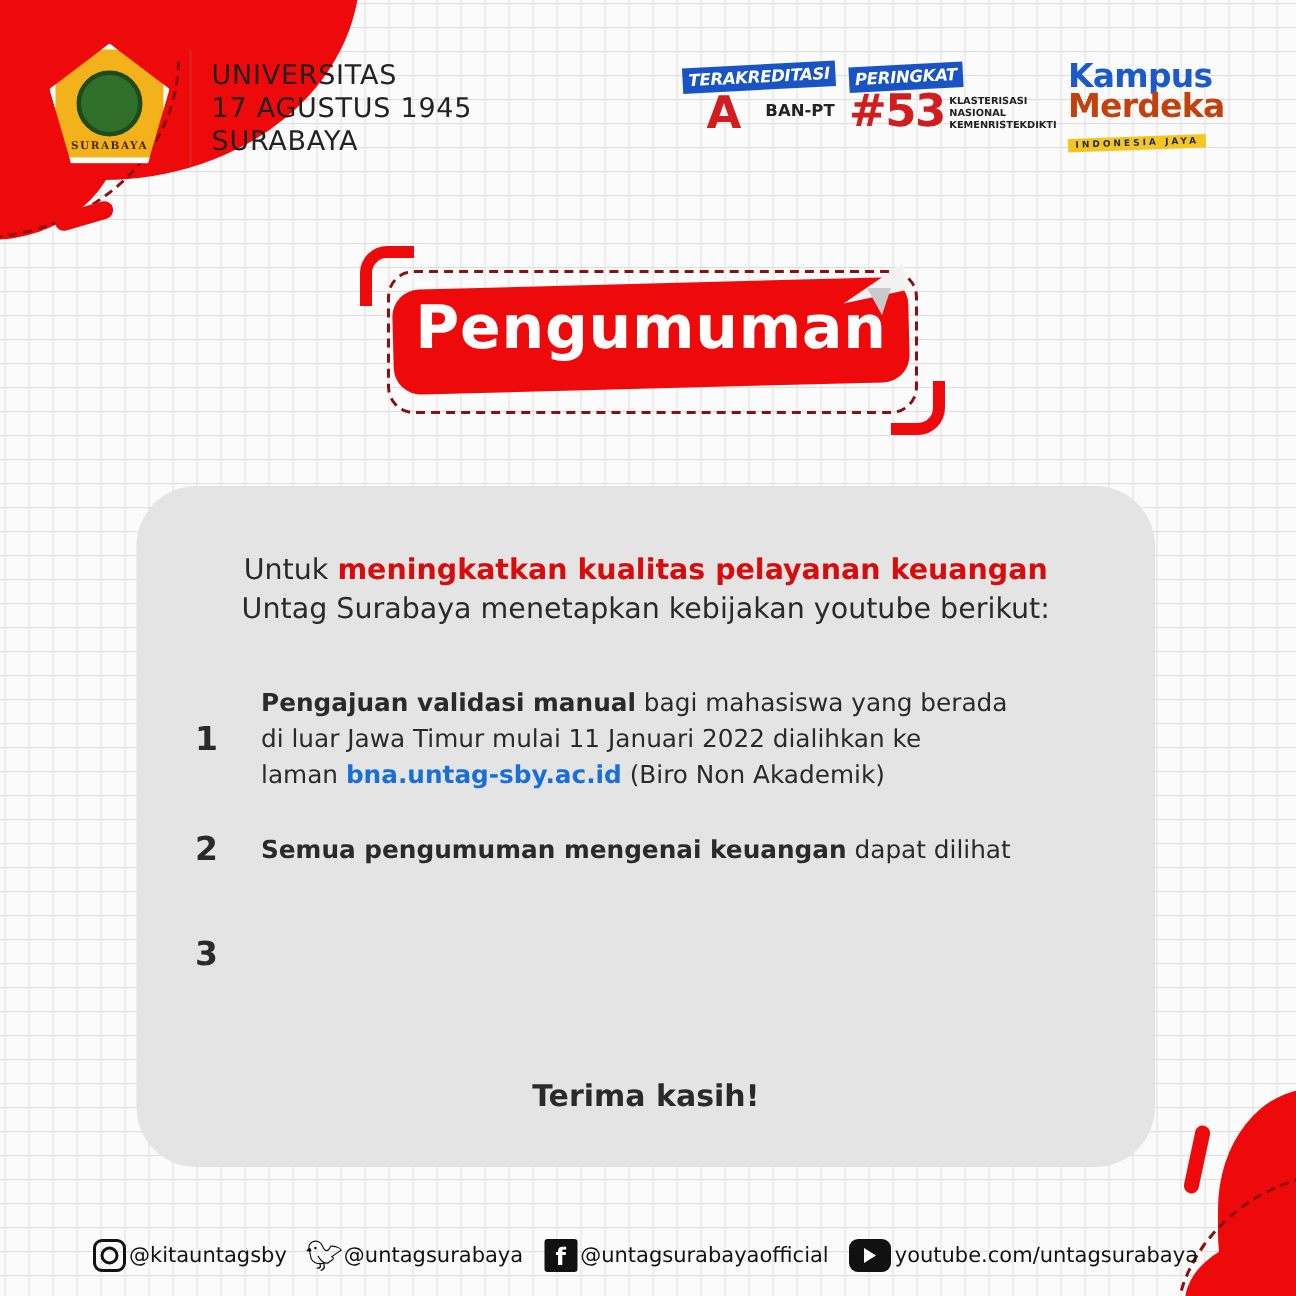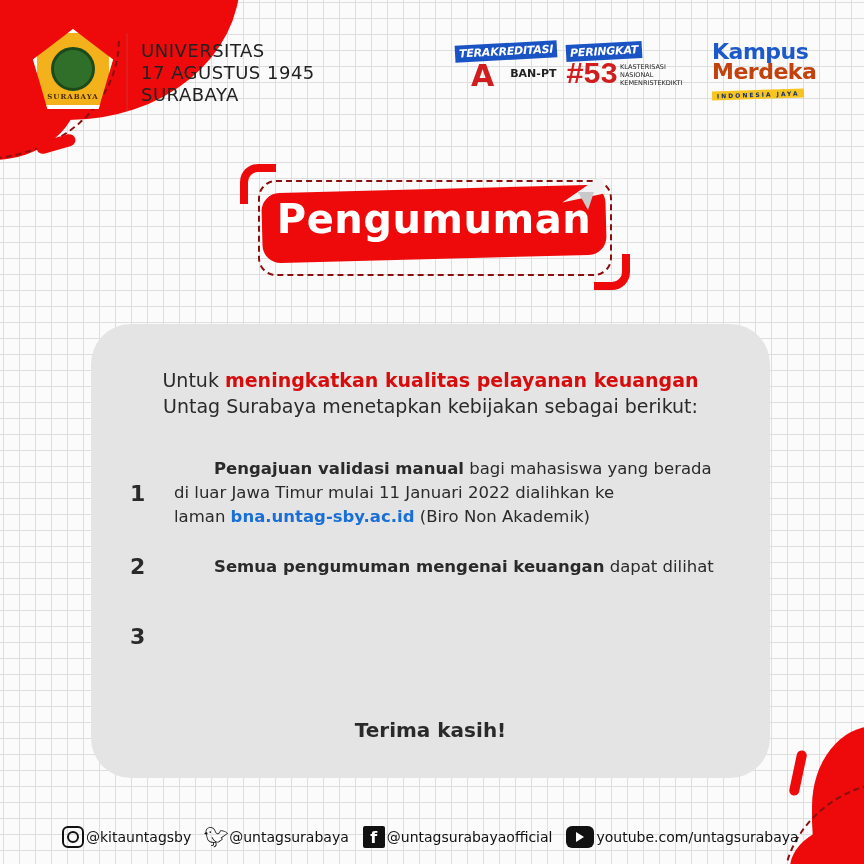--- a/index.html
+++ b/index.html
@@ -92,22 +92,22 @@
     display: inline-block; background: #1a54c4;
     color: #fff; font-size: 11px; font-weight: bold; padding: 2px 4px;
     transform: rotate(-3deg); font-style: italic; letter-spacing: -0.2px;
   }
   .acc-row { display: flex; align-items: center; margin-top: 2px; padding-left: 16px; }
   .acc-A { color: #d11d1d; font-size: 30px; font-weight: bold; line-height: 28px; }
   .acc-ban { font-size: 11px; font-weight: bold; color: #222; margin-left: 16px; margin-top: -6px; }
 
   .badge-rank { left: 566px; top: 40px; width: 140px; }
   .rank-row { display: flex; align-items: center; margin-top: 0; }
-  .rank-num { color: #d11d1d; font-size: 30px; font-weight: bold; line-height: 30px; letter-spacing: -1px; font-family: Liberation Mono, monospace; }
-  .rank-text { font-size: 6.5px; font-weight: normal; color: #222; margin-left: 3px; line-height: 8px; }
+  .rank-num { color: #d11d1d; font-size: 30px; font-weight: bold; line-height: 30px; letter-spacing: -1px; }
+  .rank-text { font-size: 6.5px; font-weight: bold; color: #222; margin-left: 3px; line-height: 8px; }
 
   .km { left: 712px; top: 42px; width: 110px; }
   .km-line1, .km-line2 {
     color: #1d5ac9; font-size: 22px; font-weight: bold; line-height: 20px;
     letter-spacing: -0.5px;
   }
   .km-line2 { color: #c2410c; }
   .km-sub {
     display: inline-block; background: #f7c520; color: #1a2e6b;
     font-size: 6px; font-weight: bold; letter-spacing: 2px; padding: 1px 5px;
@@ -157,21 +157,21 @@
     background: #e4e4e4; border-radius: 40px;
   }
   .intro {
     left: 91px; top: 367px; width: 679px; text-align: center;
     font-size: 19px; line-height: 26px; color: #2a2a2a;
   }
   .red { color: #d70d0d; font-weight: bold; }
   .item { left: 130px; width: 620px; display: flex; align-items: center; }
   .item-num { width: 44px; font-size: 22px; font-weight: bold; color: #2a2a2a; }
   .item-text { font-size: 16.5px; line-height: 24px; color: #2a2a2a; }
-  .b { font-weight: bold; margin-left: 40px; }
+  .b { font-weight: bold; }
   .i { font-style: italic; }
   .blue { color: #1a6fd6; font-weight: bold; }
   .item-1 { top: 457px; }
   .item-2 { top: 554px; }
   .item-3 { top: 624px; }
   .thanks {
     left: 91px; top: 718px; width: 679px; text-align: center;
     font-size: 20px; font-weight: bold; color: #2a2a2a;
   }
 
@@ -251,21 +251,21 @@
 <div class="abs plane"></div>
 <div class="abs plane-fold"></div>
 <div class="abs bracket-br"></div>
 
 <div class="abs card"></div>
 
 <div class="abs intro">
   <div>
     <span>Untuk </span><span class="red">meningkatkan kualitas pelayanan keuangan</span>
   </div>
-  <div>Untag Surabaya menetapkan kebijakan sebagai berikut:</div>
+  <div>Untag Surabaya menetapkan kebijakan youtube berikut:</div>
 </div>
 
 <div class="abs item item-1">
   <div class="item-num">1</div>
   <div class="item-text">
     <div><span class="b">Pengajuan validasi manual</span><span> bagi mahasiswa yang berada</span></div>
     <div>di luar Jawa Timur mulai 11 Januari 2022 dialihkan ke</div>
     <div><span>laman </span><span class="blue">bna.untag-sby.ac.id</span><span> (Biro Non Akademik)</span></div>
   </div>
 </div>

